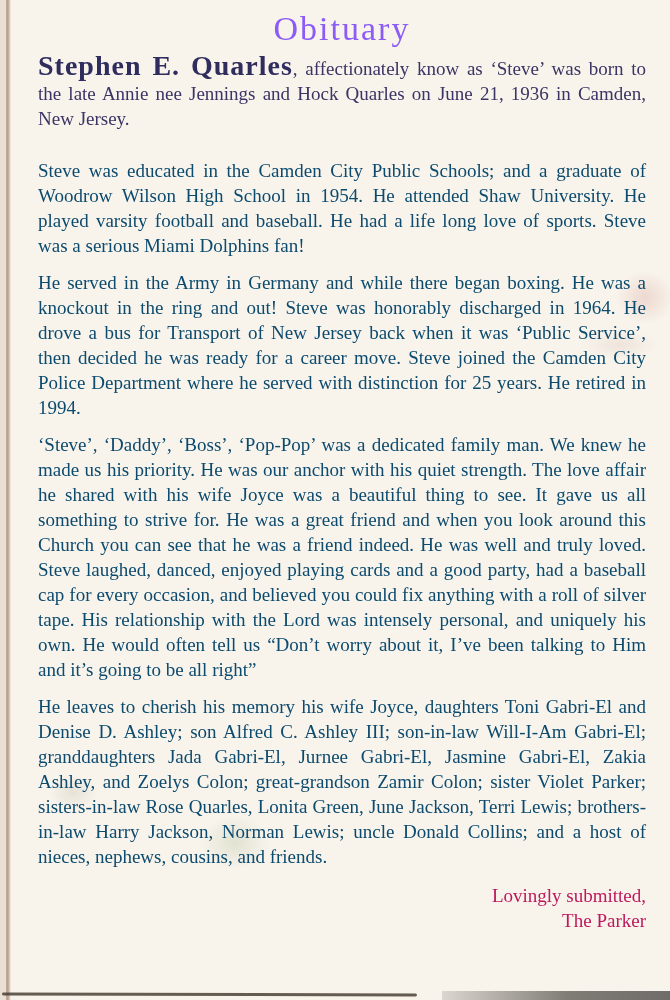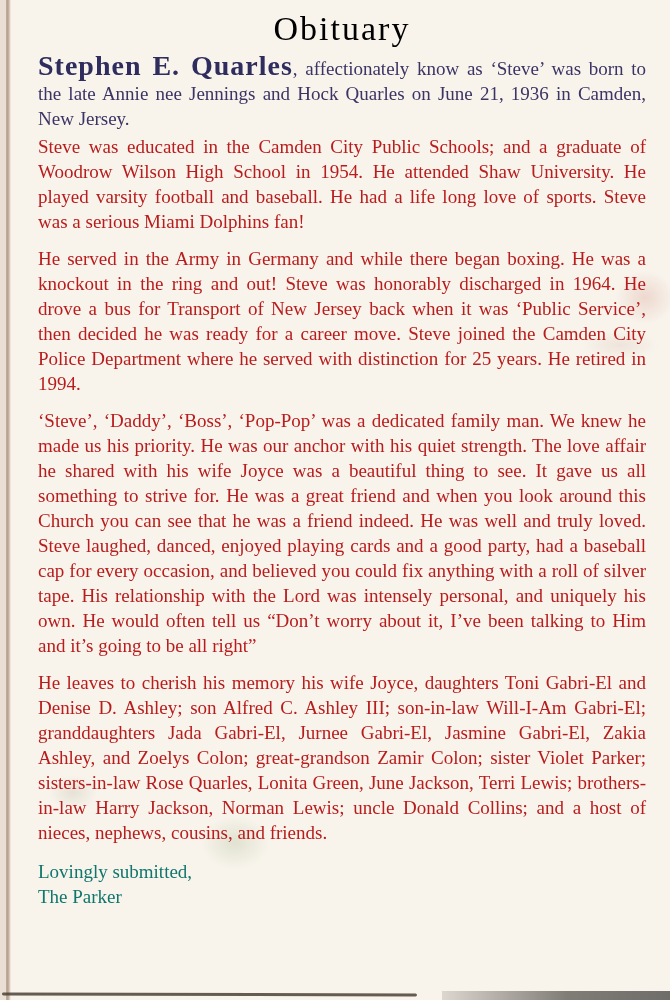--- a/index.html
+++ b/index.html
@@ -61,49 +61,49 @@
     right: 24px;
     top: 8px;
   }
   .doc-title {
     margin: 0 0 2px 0;
     text-align: center;
     font-size: 34px;
     line-height: 42px;
     font-weight: normal;
     letter-spacing: 2px;
-    color: #000000;
+    color: #8b5cf6;
   }
   .para {
     margin: 0 0 12px 0;
     font-size: 19px;
     line-height: 25px;
     text-align: justify;
-    color: #b91c1c;
+    color: #0c4a6e;
   }
   .intro-para {
     color: #3b3464;
-    margin-bottom: 3px;
+    margin-bottom: 27px;
   }
   .deceased-name {
     font-size: 28px;
     font-weight: bold;
     letter-spacing: 1px;
     color: #2f2c5e;
     line-height: 28px;
   }
   .closing {
     margin-top: 14px;
   }
   .closing-line {
     margin: 0;
     font-size: 19px;
     line-height: 25px;
-    text-align: left;
-    color: #0f766e;
+    text-align: right;
+    color: #be185d;
   }
 </style>
 </head>
 <body>
 
 <div class="page">
   <div class="page-left-edge"></div>
   <div class="stain stain-1"></div>
   <div class="stain stain-2"></div>
   <div class="stain stain-3"></div>

